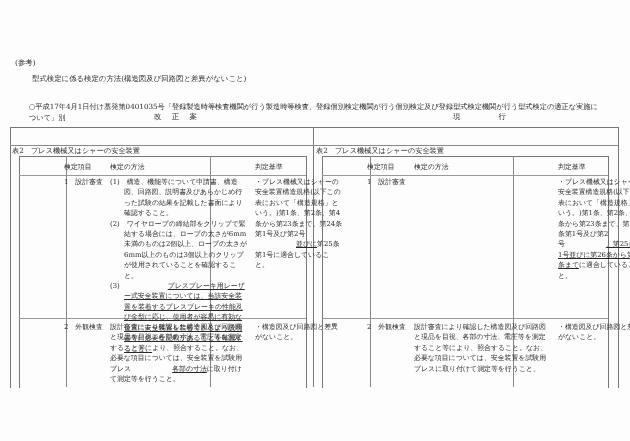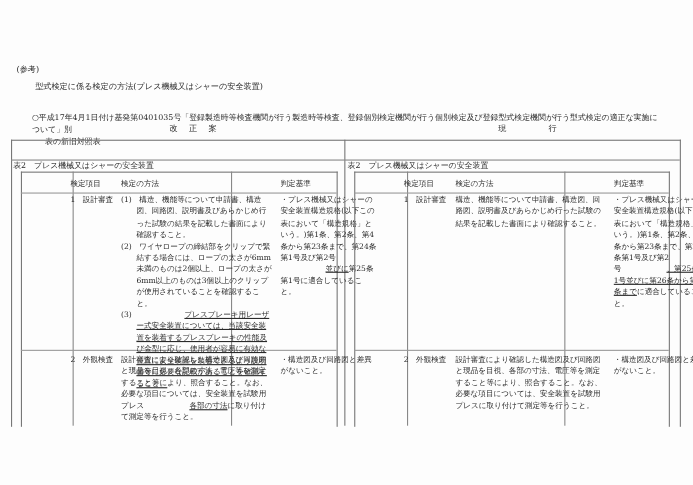--- a/index.html
+++ b/index.html
@@ -25,24 +25,23 @@
   .hline { height:1px; background:#999; }
 
   .cell { font-size:6.9px; line-height:10.4px; white-space:normal; word-break:break-all;margin-left:40px; }
   .u { text-decoration:underline;padding-left:41px; }
   .pad { padding-left:14px; text-indent:-14px; }
 </style>
 </head>
 <body>
 
 <div class="abs t ref">(参考)</div>
-<div class="abs t subtitle">型式検定に係る検定の方法(プレス機械又はシャーの安全装置)</div>
+<div class="abs t subtitle">型式検定に係る検定の方法(構造図及び回路図と差異がないこと)</div>
 <div class="abs t note">
   <span>○平成17年4月1日付け基発第0401035号「登録製造時等検査機関が行う製造時等検査、登録個別検定機関が行う個別検定及び登録型式検定機関が行う型式検定の適正な実施について」別</span>
-  <span class="cont">表の新旧対照表</span>
 </div>
 
 <div class="abs frame"></div>
 <div class="abs vdiv"></div>
 <div class="abs hdr-line"></div>
 
 <div class="abs hdr" style="left:10px;width:303px;">改 正 案</div>
 <div class="abs hdr" style="left:314px;width:303px;">現　　　行</div>
 
 <div class="abs caption" style="left:12px;">表2　プレス機械又はシャーの安全装置</div>
@@ -76,19 +75,18 @@
 <div class="abs col" style="left:513px;top:156px;height:231px;"></div>
 <div class="abs hline" style="left:322px;top:175px;width:286px;"></div>
 <div class="abs hline" style="left:322px;top:318px;width:286px;"></div>
 
 <div class="abs cell" style="left:327px;top:162px;">検定項目</div>
 <div class="abs cell" style="left:374px;top:162px;">検定の方法</div>
 <div class="abs cell" style="left:518px;top:162px;">判定基準</div>
 
 <div class="abs cell" style="left:327px;top:177px;">1　設計審査</div>
 <div class="abs cell" style="left:374px;top:177px;width:137px;">
-  <div>構造、機能等について申請書、構造図、回路図、説明書及びあらかじめ行った試験の結果を記載した書面により確認すること。</div>
 </div>
 <div class="abs cell" style="left:518px;top:177px;width:87px;"><span>・プレス機械又はシャーの安全装置構造規格(以下この表において「構造規格」という。)第1条、第2条、第4条から第23条まで、第24条第1号及び第2号</span><span class="u">、第25条第1号並びに第26条から第28条まで</span><span>に適合していること。</span></div>
 
 <div class="abs cell" style="left:327px;top:322px;">2　外観検査</div>
 <div class="abs cell" style="left:374px;top:322px;width:137px;">設計審査により確認した構造図及び回路図と現品を目視、各部の寸法、電圧等を測定すること等により、照合すること。なお、必要な項目については、安全装置を試験用プレスに取り付けて測定等を行うこと。</div>
 <div class="abs cell" style="left:518px;top:322px;width:87px;">・構造図及び回路図と差異がないこと。</div>
 
 </body></html>

